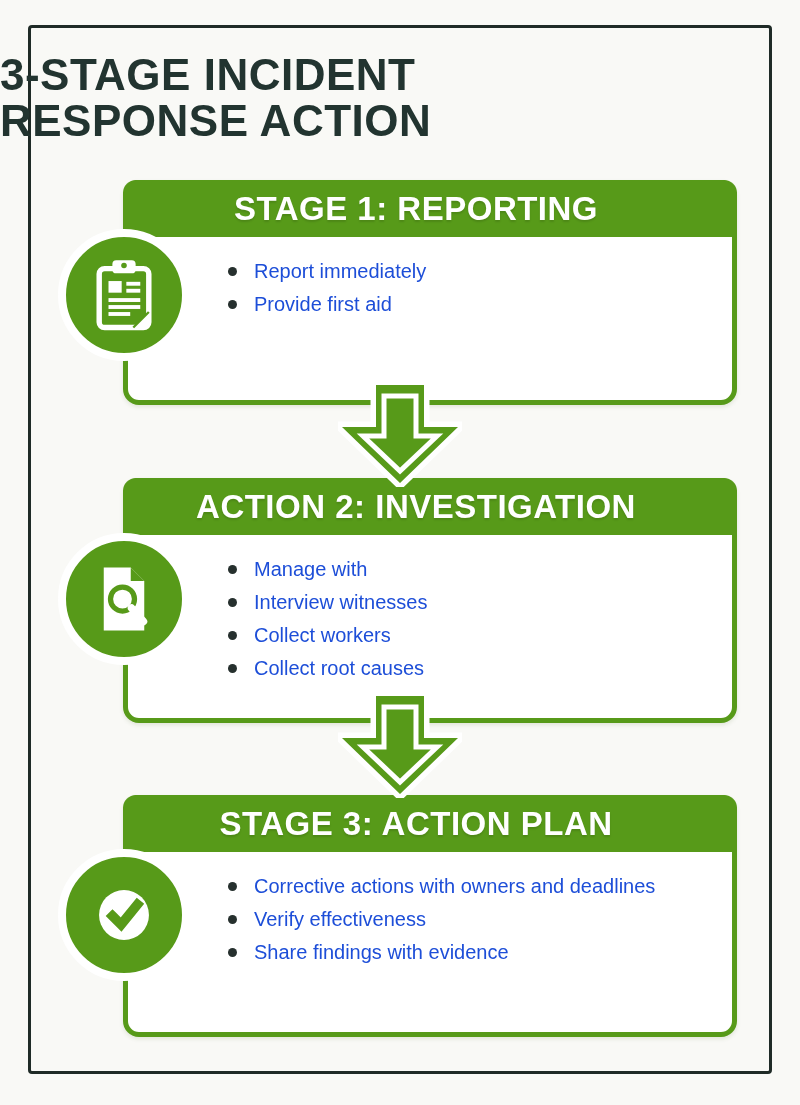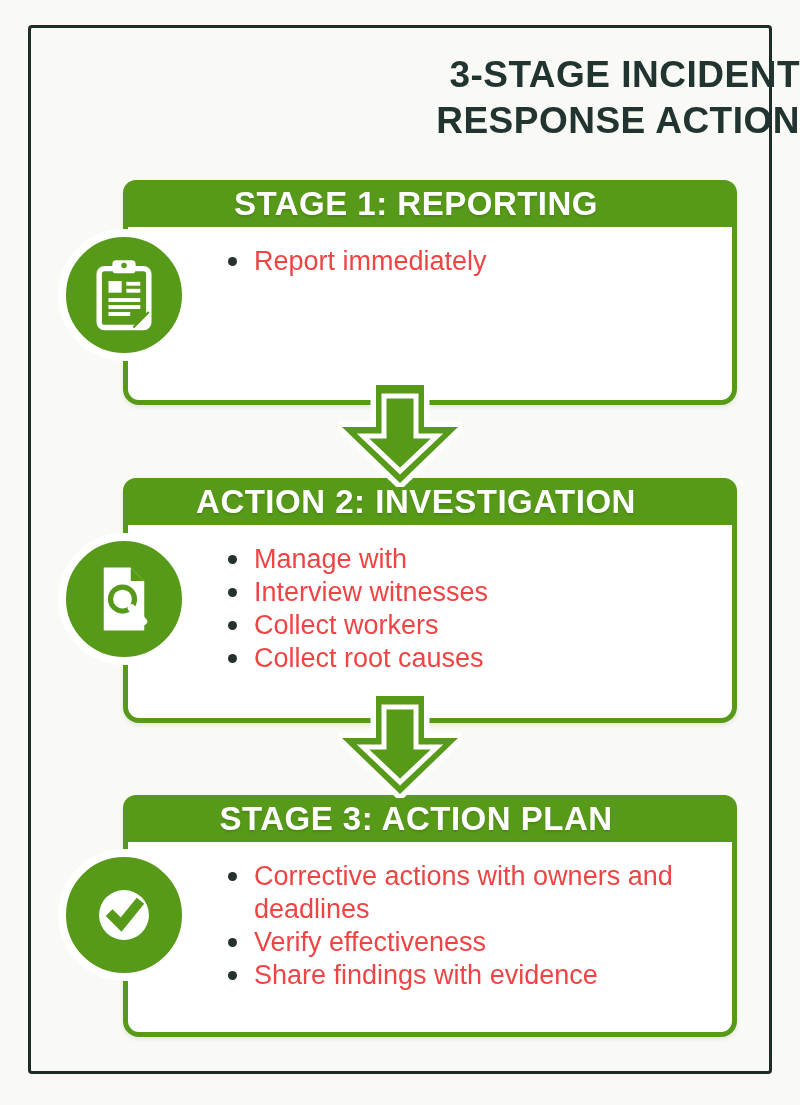--- a/index.html
+++ b/index.html
@@ -26,63 +26,63 @@
     border-radius: 4px;
     box-sizing: border-box;
     pointer-events: none;
   }
   .title {
     position: absolute;
     left: 0;
     right: 0;
     top: 52px;
     margin: 0;
-    text-align: right;
-    font-size: 37px;
+    text-align: left;
+    font-size: 44px;
     line-height: 46px;
     font-weight: bold;
     letter-spacing: 0.5px;
     color: #223430;
   }
   
   .card {
     position: absolute;
     left: 123px;
     width: 614px;
     box-sizing: border-box;
     background: #ffffff;
     border: 5px solid #579a19;
     border-radius: 16px;
     box-shadow: 0 2px 4px rgba(60, 90, 20, 0.12);
   }
   .card1 { top: 180px; height: 225px; }
   .card2 { top: 478px; height: 245px; }
   .card3 { top: 795px; height: 242px; }
   .card-header {
-    height: 47px;
+    height: 57px;
     margin: -5px -5px 0 -5px;
     background: #579a19;
     border-radius: 13px 13px 0 0;
     display: flex;
     align-items: center;
     justify-content: center;
     padding-right: 28px; 
     color: #ffffff;
     font-size: 33px;
     font-weight: bold;
     letter-spacing: 0.5px;
     text-shadow: 0 2px 2px rgba(0,0,0,0.12);
   }
   .bullets {
     list-style: none;
     margin: 18px 20px 0 126px;
     padding: 0;
     width: 462px;
-    color: #ef4444;
-    font-size: 27px;
+    color: #1d4ed8;
+    font-size: 20px;
     line-height: 33px;
   }
   .bullets li {
     position: relative;
   }
   .bullets li::before {
     content: "";
     position: absolute;
     left: -26px;
     top: 12px;
@@ -127,20 +127,21 @@
     <span>3-STAGE INCIDENT</span><br>
     <span>RESPONSE ACTION</span>
   </h1>
 
   <section class="card card1">
     <div class="card-header">
       <span>STAGE 1: REPORTING</span>
     </div>
     <ul class="bullets">
       <li>Report immediately</li>
+      <li>Provide first aid</li>
     </ul>
   </section>
   <div class="stage-icon icon1">
     <svg width="62" height="76" viewBox="0 0 80 96">
       <rect x="8" y="14" width="64" height="76" rx="7" fill="none" stroke="#ffffff" stroke-width="7"></rect>
       <rect x="25" y="3" width="30" height="17" rx="5" fill="#ffffff"></rect>
       <circle cx="40" cy="10" r="3.6" fill="#579a19"></circle>
       <rect x="20" y="30" width="17" height="15" fill="#ffffff"></rect>
       <rect x="43" y="31" width="18" height="5" fill="#ffffff"></rect>
       <rect x="43" y="40" width="18" height="5" fill="#ffffff"></rect>

